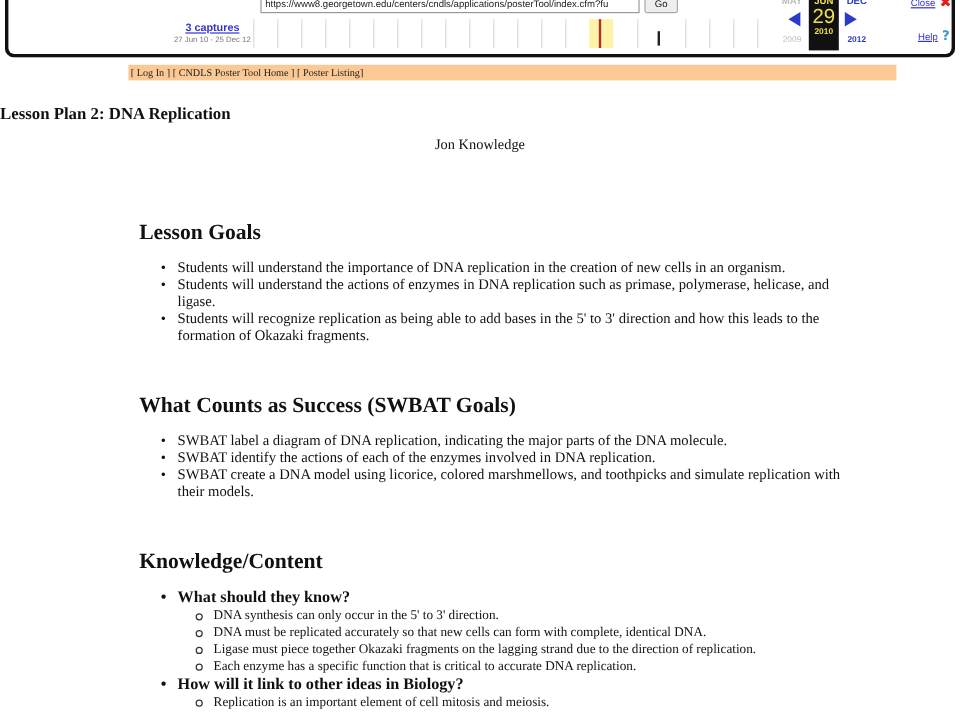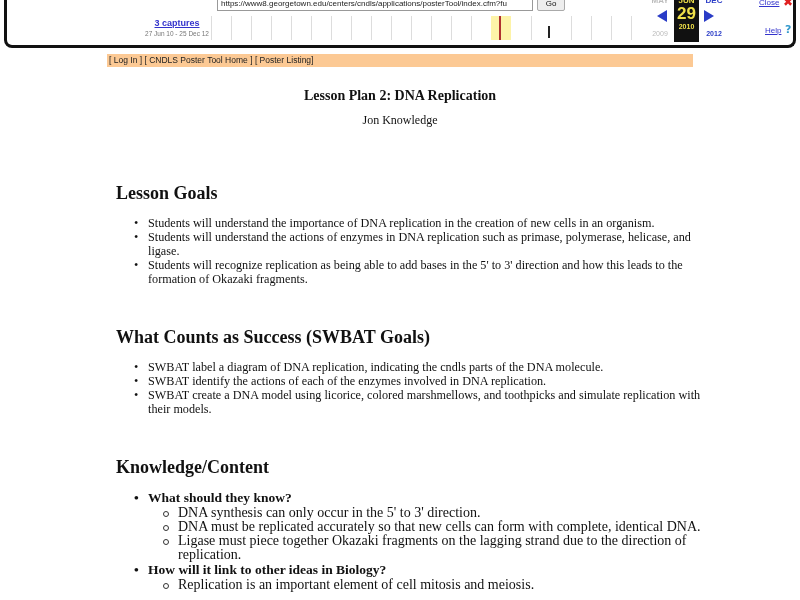--- a/index.html
+++ b/index.html
@@ -38,49 +38,49 @@
   #timeline .hl { position: absolute; left: 280px; top: 0; width: 20px; height: 24px; background: #fdf3a8; }
   #timeline .cur { position: absolute; left: 288px; top: 0; width: 2px; height: 24px; background: #b03030; }
   #timeline .cap { position: absolute; left: 337px; top: 10px; width: 2px; height: 12px; background: #222; }
 
   #month-prev { position: absolute; left: 640px; top: 2px; width: 26px; text-align: center; font-family: "Liberation Sans", sans-serif; font-size: 8px; color: #bbb; font-weight: bold; }
   #year-prev { position: absolute; left: 640px; top: 36px; width: 26px; text-align: center; font-family: "Liberation Sans", sans-serif; font-size: 7px; color: #bbb; }
   #arrow-prev { position: absolute; left: 650px; top: 16px; width: 0; height: 0; border-top: 6px solid transparent; border-bottom: 6px solid transparent; border-right: 10px solid #2a3cc7; }
 
   #current-col { position: absolute; left: 667px; top: -6px; width: 25px; height: 54px; background: #111; text-align: center; font-family: "Liberation Sans", sans-serif; }
   #current-col .m { display:block; margin-top: 8px; font-size: 8px; color: #f0e14a; font-weight: bold; }
-  #current-col .d { display:block; font-size: 17px; color: #f0e14a; font-weight: bold; line-height: 17px; }
+  #current-col .d { display:block; font-size: 17px; color: #f0e14a; font-weight: normal; line-height: 17px; }
   #current-col .y { display:block; font-size: 7px; color: #f0e14a; font-weight: bold; margin-top: 1px; }
 
   #month-next { position: absolute; left: 694px; top: 2px; width: 26px; text-align: center; font-family: "Liberation Sans", sans-serif; font-size: 8px; color: #2a3cc7; font-weight: bold; }
   #year-next { position: absolute; left: 694px; top: 36px; width: 26px; text-align: center; font-family: "Liberation Sans", sans-serif; font-size: 7px; color: #2a3cc7; font-weight: bold; }
   #arrow-next { position: absolute; left: 697px; top: 16px; width: 0; height: 0; border-top: 6px solid transparent; border-bottom: 6px solid transparent; border-left: 10px solid #2a3cc7; }
 
   #close-link { position: absolute; left: 752px; top: 4px; font-family: "Liberation Sans", sans-serif; font-size: 8px; color: #33c; text-decoration: underline; }
   #close-x { position: absolute; left: 776px; top: 1px; font-family: "DejaVu Sans", sans-serif; font-size: 12px; color: #e02020; font-weight: bold; }
   #help-link { position: absolute; left: 758px; top: 32px; font-family: "Liberation Sans", sans-serif; font-size: 8px; color: #33c; text-decoration: underline; text-align: right; }
   #help-q { position: absolute; left: 778px; top: 29px; font-family: "DejaVu Sans", sans-serif; font-size: 11px; color: #39c; font-weight: bold; }
 
   
   #nav-bar {
-    position: absolute; left: 107px; top: 54px; width: 586px; height: 13px;
-    background: #fcc994; font-family: Liberation Sans, sans-serif; font-size: 8.5px; color: #222;
+    position: absolute; left: 107px; top: 54px; width: 640px; height: 13px;
+    background: #fcc994; font-family: Liberation Serif, serif; font-size: 8.5px; color: #222;
     padding-left: 2px; line-height: 13px;
   }
   #nav-bar a { color: #222; text-decoration: none; }
 
-  #page-title { position: absolute; left: 0; width: 800px; top: 88px; text-align: center; font-size: 14px; font-weight: bold; }
+  #page-title { position: absolute; left: 0; width: 800px; top: 88px; font-size: 14px; font-weight: bold; }
   #author { position: absolute; left: 0; width: 800px; top: 113px; text-align: center; font-size: 12px; }
 
   .section-heading { position: absolute; left: 116px; font-size: 18px; font-weight: bold; }
   ul.items { position: absolute; left: 148px; width: 560px; font-size: 12.2px; line-height: 14px; list-style: none; }
   ul.items > li { position: relative; }
   ul.items > li::before { content: "\2022"; position: absolute; left: -14px; top: 0; }
   ul.items > li.bold { font-weight: bold; font-size: 13.5px; line-height: 16px; }
-  ul.sub { list-style: none; padding-left: 30px; font-weight: normal; font-size: 14px; line-height: 14px; }
+  ul.sub { list-style: none; padding-left: 30px; font-weight: normal; font-size: 11px; line-height: 14px; }
   ul.sub > li { position: relative; }
   ul.sub > li::before { content: ""; position: absolute; left: -15px; top: 5px; width: 4px; height: 4px; border: 1px solid #333; border-radius: 50%; }
 </style>
 </head>
 <body>
 
 <div id="wb-toolbar">
 
   <div id="captures">
     <a class="count">3 captures</a>
@@ -146,33 +146,34 @@
 
 <h2 class="section-heading" style="top:183px">Lesson Goals</h2>
 <ul class="items" style="top:216px">
   <li>Students will understand the importance of DNA replication in the creation of new cells in an organism.</li>
   <li>Students will understand the actions of enzymes in DNA replication such as primase, polymerase, helicase, and ligase.</li>
   <li>Students will recognize replication as being able to add bases in the 5' to 3' direction and how this leads to the formation of Okazaki fragments.</li>
 </ul>
 
 <h2 class="section-heading" style="top:327px">What Counts as Success (SWBAT Goals)</h2>
 <ul class="items" style="top:360px">
-  <li>SWBAT label a diagram of DNA replication, indicating the cndls parts of the DNA molecule.</li>
+  <li>SWBAT label a diagram of DNA replication, indicating the major parts of the DNA molecule.</li>
   <li>SWBAT identify the actions of each of the enzymes involved in DNA replication.</li>
   <li>SWBAT create a DNA model using licorice, colored marshmellows, and toothpicks and simulate replication with their models.</li>
 </ul>
 
 <h2 class="section-heading" style="top:457px">Knowledge/Content</h2>
 <ul class="items" style="top:490px">
   <li class="bold">
     <span>What should they know?</span>
     <ul class="sub">
       <li>DNA synthesis can only occur in the 5' to 3' direction.</li>
       <li>DNA must be replicated accurately so that new cells can form with complete, identical DNA.</li>
       <li>Ligase must piece together Okazaki fragments on the lagging strand due to the direction of replication.</li>
+      <li>Each enzyme has a specific function that is critical to accurate DNA replication.</li>
     </ul>
   </li>
   <li class="bold">
     <span>How will it link to other ideas in Biology?</span>
     <ul class="sub">
       <li>Replication is an important element of cell mitosis and meiosis.</li>
     </ul>
   </li>
 </ul>
 

